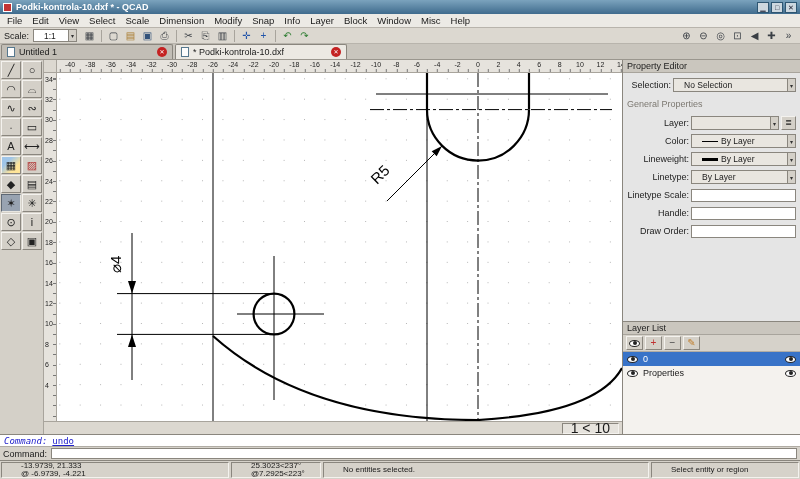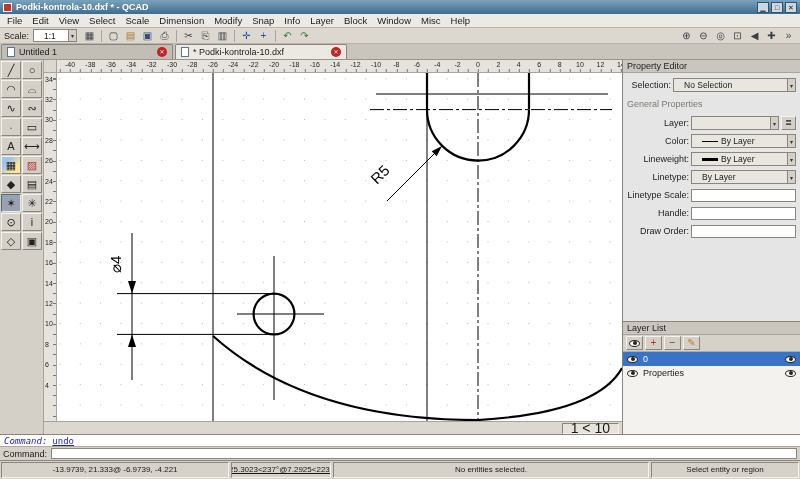--- a/index.html
+++ b/index.html
@@ -131,24 +131,24 @@
   .cmd-link { color: #2222cc; text-decoration: underline; }
   .cmd-row { height: 14px; display: flex; align-items: center; background: #d6d2ca;
              border-top: 1px solid #b0aca4; padding: 0 3px; gap: 4px; font-size: 9px; flex-shrink: 0; }
   .cmd-input { flex: 1; height: 11px; border: 1px solid #8a867e; background: #fff; font-size: 9px;
                font-family: "Liberation Sans", sans-serif; padding: 0 2px; }
 
   
   .statusbar { height: 19px; background: #d6d2ca; border-top: 1px solid #8a867e; display: flex;
                align-items: stretch; padding: 1px; gap: 2px; font-size: 8px; flex-shrink: 0; }
   .sb-seg { border: 1px solid; border-color: #8a867e #f4f2ee #f4f2ee #8a867e; padding: 0 19px;
-            display: flex; flex-direction: row; justify-content: center; line-height: 8px; overflow: hidden; align-items: center; }
+            display: flex; flex-direction: column; justify-content: center; line-height: 8px; overflow: hidden; }
   .sb-seg div { white-space: nowrap; }
   .sb-coords { width: 228px; }
-  .sb-polar  { width: 100px; text-decoration: underline; }
+  .sb-polar  { width: 90px; }
   .sb-hint   { width: 148px; }
   .sb-sel    { flex: 1; }
 </style>
 </head>
 <body>
 
 <div class="app">
 
   <div class="titlebar">
     <span class="app-icon"></span>

